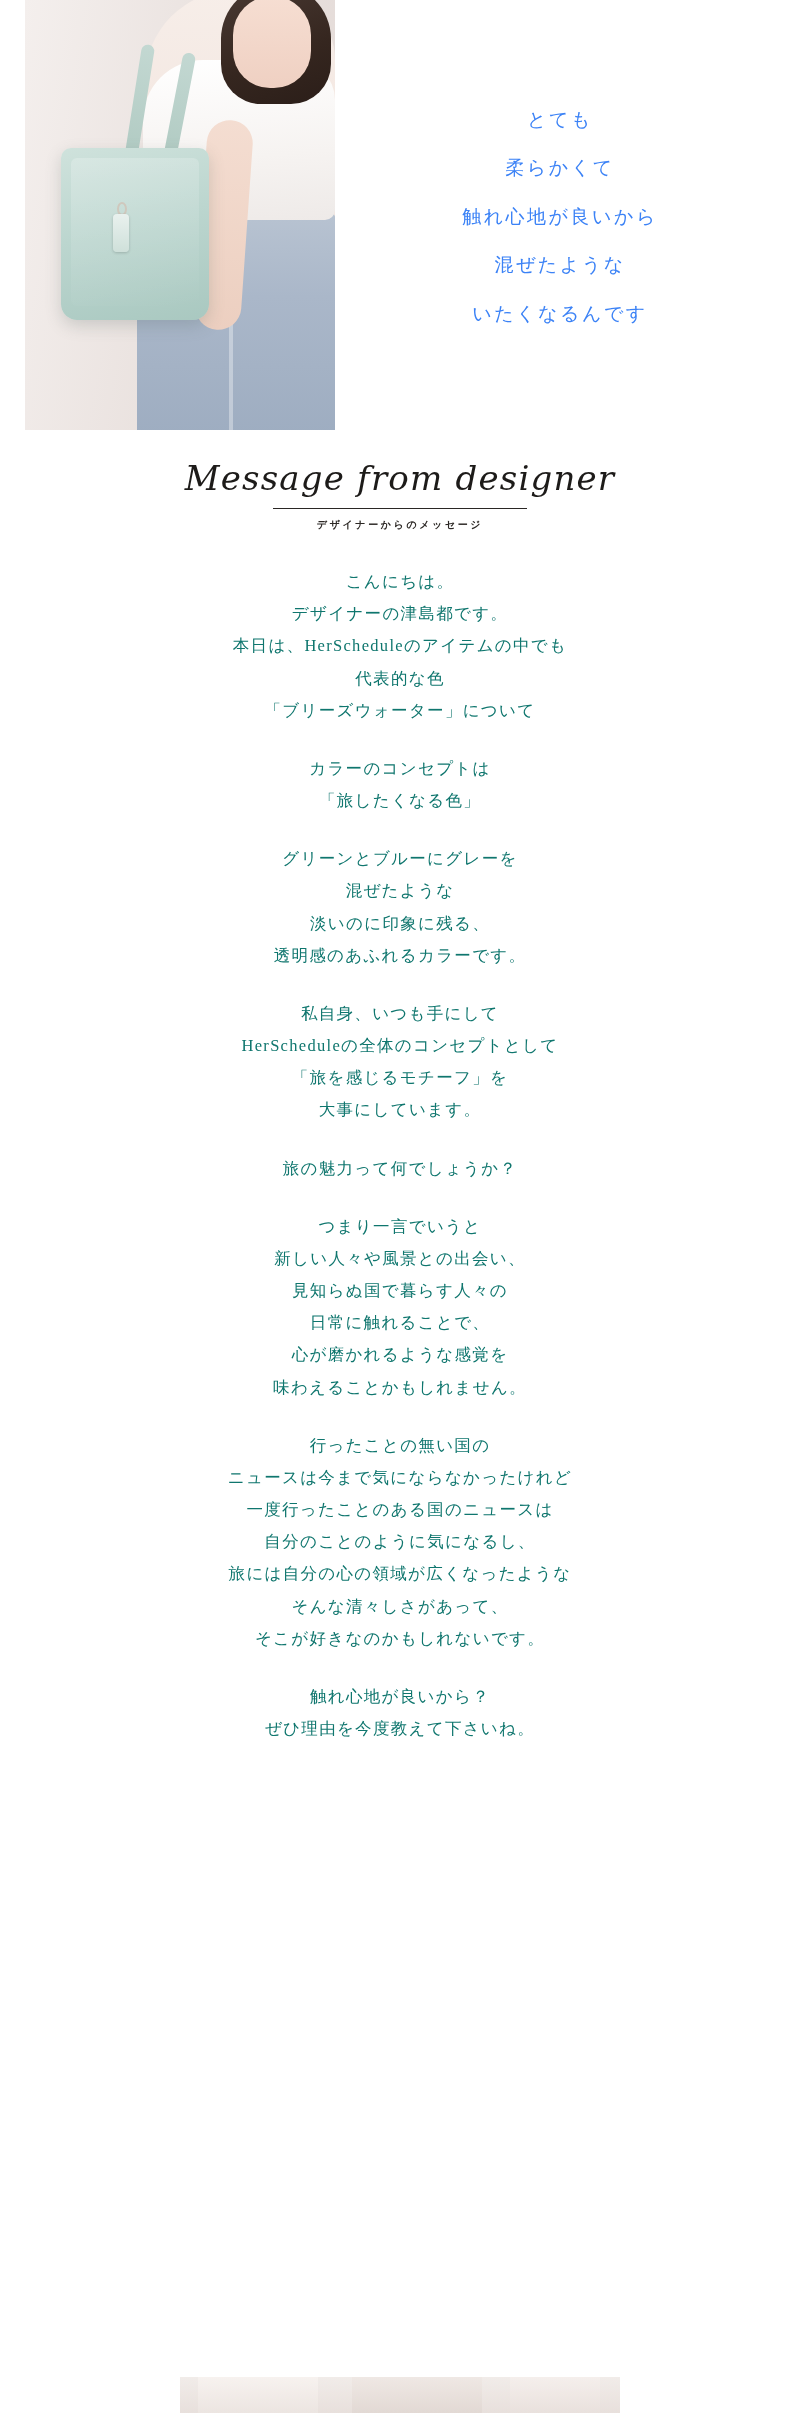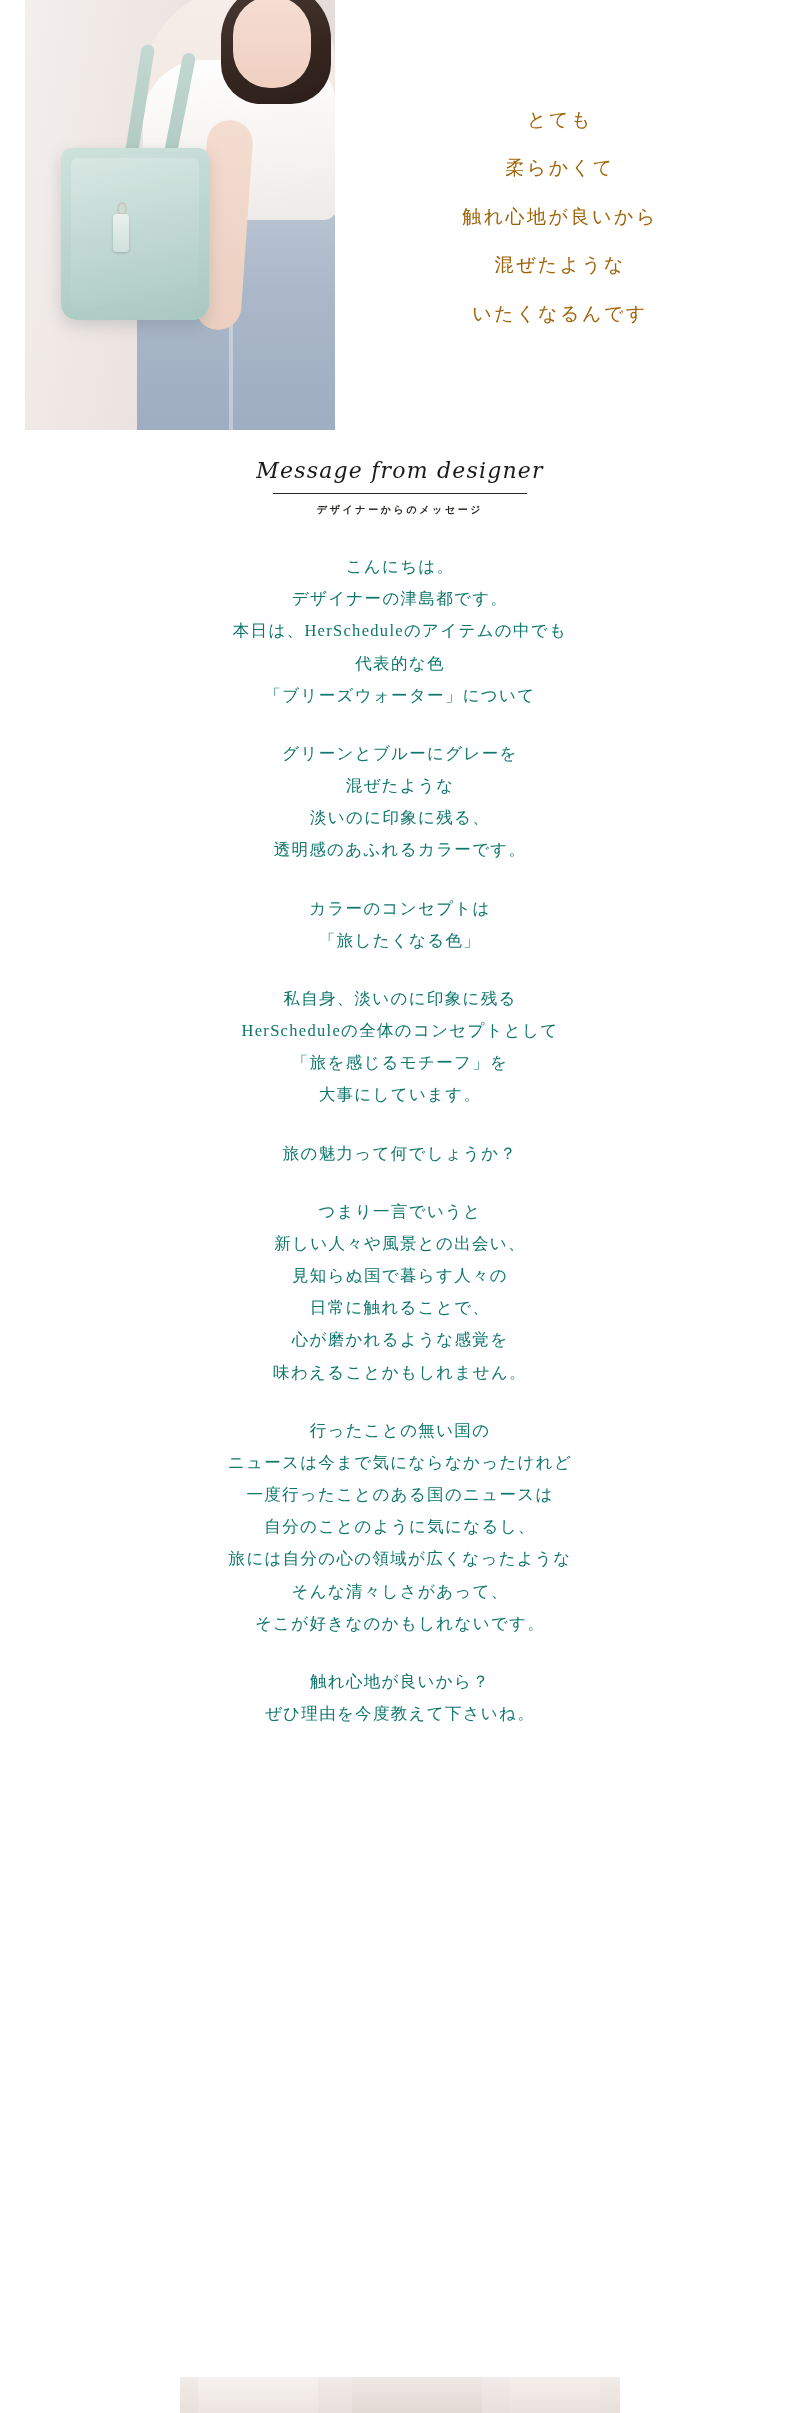--- a/index.html
+++ b/index.html
@@ -132,39 +132,39 @@
     position: absolute;
     left: 350px;
     top: 96px;
     width: 420px;
     text-align: center;
   }
   .hero-copy .line {
     font-family: "Liberation Serif", serif;
     font-size: 19px;
     letter-spacing: 2.5px;
-    color: #a16207;
+    color: #3b82f6;
     line-height: 2.55;
     white-space: nowrap;
   }
 
   
   .message-section {
     position: relative;
     width: 800px;
     padding-top: 28px;
   }
   .section-head {
     text-align: center;
     margin-bottom: 34px;
   }
   .script-title {
     font-family: "DejaVu Serif", serif;
     font-style: italic;
-    font-size: 22px;
+    font-size: 34px;
     letter-spacing: 1.2px;
     color: #1d1b19;
     display: inline-block;
     position: relative;
     padding: 0 16px 6px 16px;
   }
   .script-underline {
     width: 254px;
     height: 1px;
     background: #2a2724;
@@ -265,33 +265,33 @@
 
     <div class="para">
       <div class="ln">こんにちは。</div>
       <div class="ln">デザイナーの津島都です。</div>
       <div class="ln">本日は、HerScheduleのアイテムの中でも</div>
       <div class="ln">代表的な色</div>
       <div class="ln">「ブリーズウォーター」について</div>
     </div>
 
     <div class="para">
+      <div class="ln">カラーのコンセプトは</div>
+      <div class="ln">「旅したくなる色」</div>
+    </div>
+
+    <div class="para">
       <div class="ln">グリーンとブルーにグレーを</div>
       <div class="ln">混ぜたような</div>
       <div class="ln">淡いのに印象に残る、</div>
       <div class="ln">透明感のあふれるカラーです。</div>
     </div>
 
     <div class="para">
-      <div class="ln">カラーのコンセプトは</div>
-      <div class="ln">「旅したくなる色」</div>
-    </div>
-
-    <div class="para">
-      <div class="ln">私自身、淡いのに印象に残る</div>
+      <div class="ln">私自身、いつも手にして</div>
       <div class="ln">HerScheduleの全体のコンセプトとして</div>
       <div class="ln">「旅を感じるモチーフ」を</div>
       <div class="ln">大事にしています。</div>
     </div>
 
     <div class="para">
       <div class="ln">旅の魅力って何でしょうか？</div>
     </div>
 
     <div class="para">

